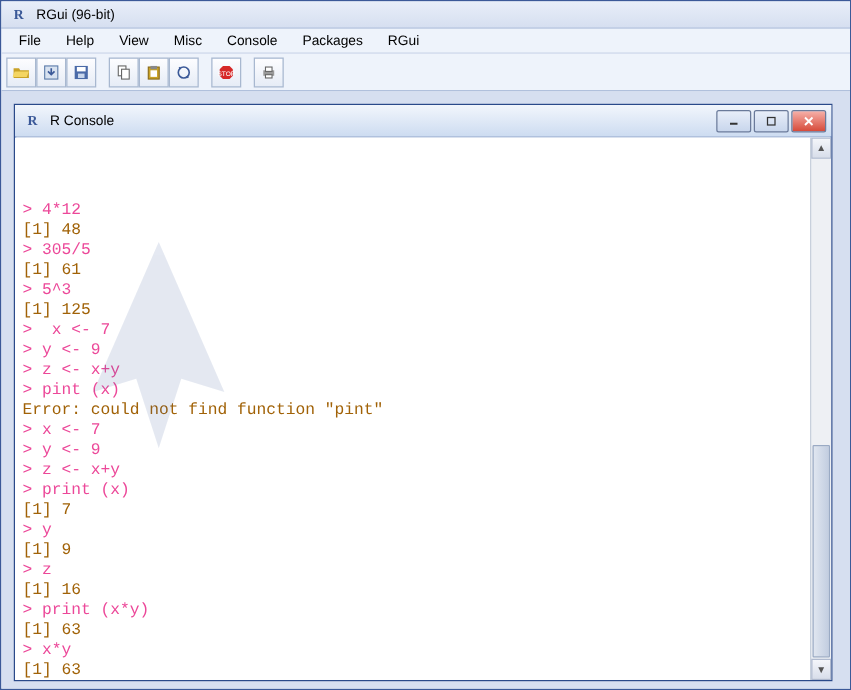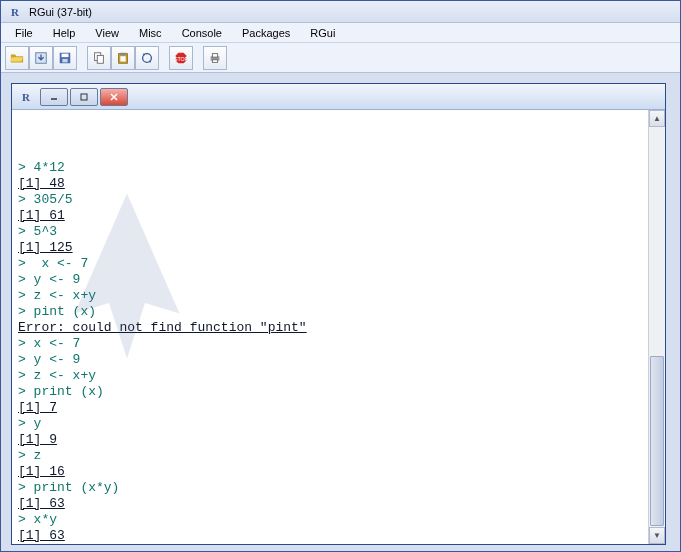--- a/index.html
+++ b/index.html
@@ -109,22 +109,22 @@
     padding: 2px 6px;
     font-family: "Courier New", monospace;
     font-size: 13px;
     line-height: 16px;
     white-space: pre;
     color: #1a3fd1;
     overflow: hidden;
     position: relative;
     background: #fff;
   }
-  .console-content .red { color: #0f766e; }
-  .console-content .blue { color: #0f172a; text-decoration: underline; }
+  .console-content .red { color: #ec4899; }
+  .console-content .blue { color: #a16207; }
   .scrollbar-v {
     width: 17px;
     background: #eef0f4;
     border-left: 1px solid #c8d0dc;
     position: relative;
   }
   .scrollbar-v .sbtn {
     position: absolute; left: 0; width: 100%; height: 17px;
     background: linear-gradient(#f4f6fa, #d8deea);
     border: 1px solid #b0bacf;
@@ -147,21 +147,21 @@
     width: 150px; height: 180px;
     opacity: 0.13;
     pointer-events: none;
   }
 </style>
 </head>
 <body>
 
 <div class="outer-titlebar">
   <span class="app-icon">R</span>
-  <span>RGui (37-bit)</span>
+  <span>RGui (96-bit)</span>
 </div>
 
 <div class="menubar" id="menubar">
     <div class="menu-item">File</div>
     <div class="menu-item">Help</div>
     <div class="menu-item">View</div>
     <div class="menu-item">Misc</div>
     <div class="menu-item">Console</div>
     <div class="menu-item">Packages</div>
     <div class="menu-item">RGui</div>
@@ -226,20 +226,21 @@
           <rect x="5" y="10" width="6" height="3" fill="#fff" stroke="#666"></rect>
         </svg>
       </div>
   </div>
 </div>
 
 <div class="mdi-area">
   <div class="console-window">
     <div class="console-titlebar">
       <span class="app-icon">R</span>
+      <span class="title">R Console</span>
       <div class="win-btns">
         <div class="win-btn win-min">
             <svg width="10" height="10">
               <line x1="2" y1="7" x2="8" y2="7" stroke="#333" stroke-width="1.5"></line>
             </svg>
           </div>
         <div class="win-btn win-max">
             <svg width="10" height="10">
               <rect x="2" y="2" width="6" height="6" fill="none" stroke="#333"></rect>
             </svg>

